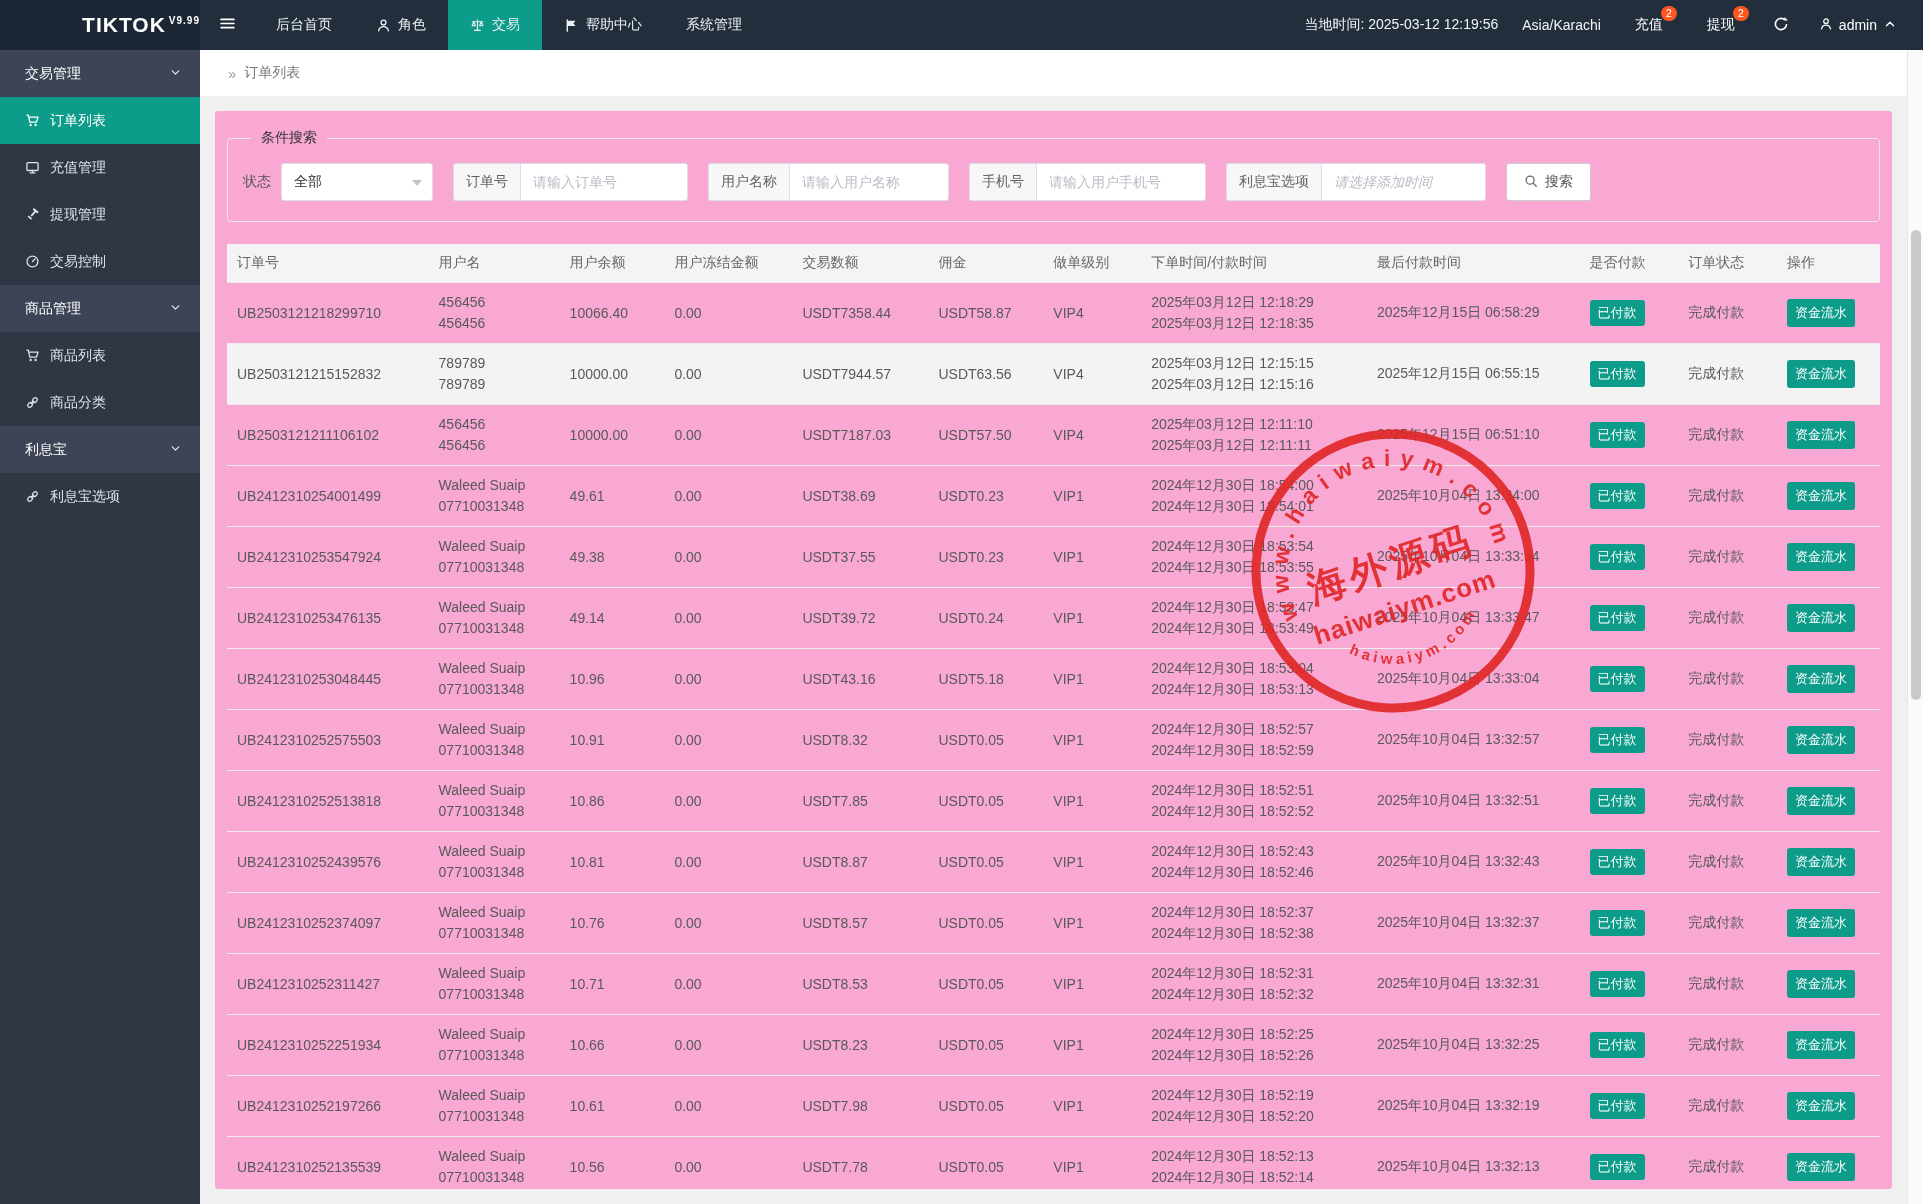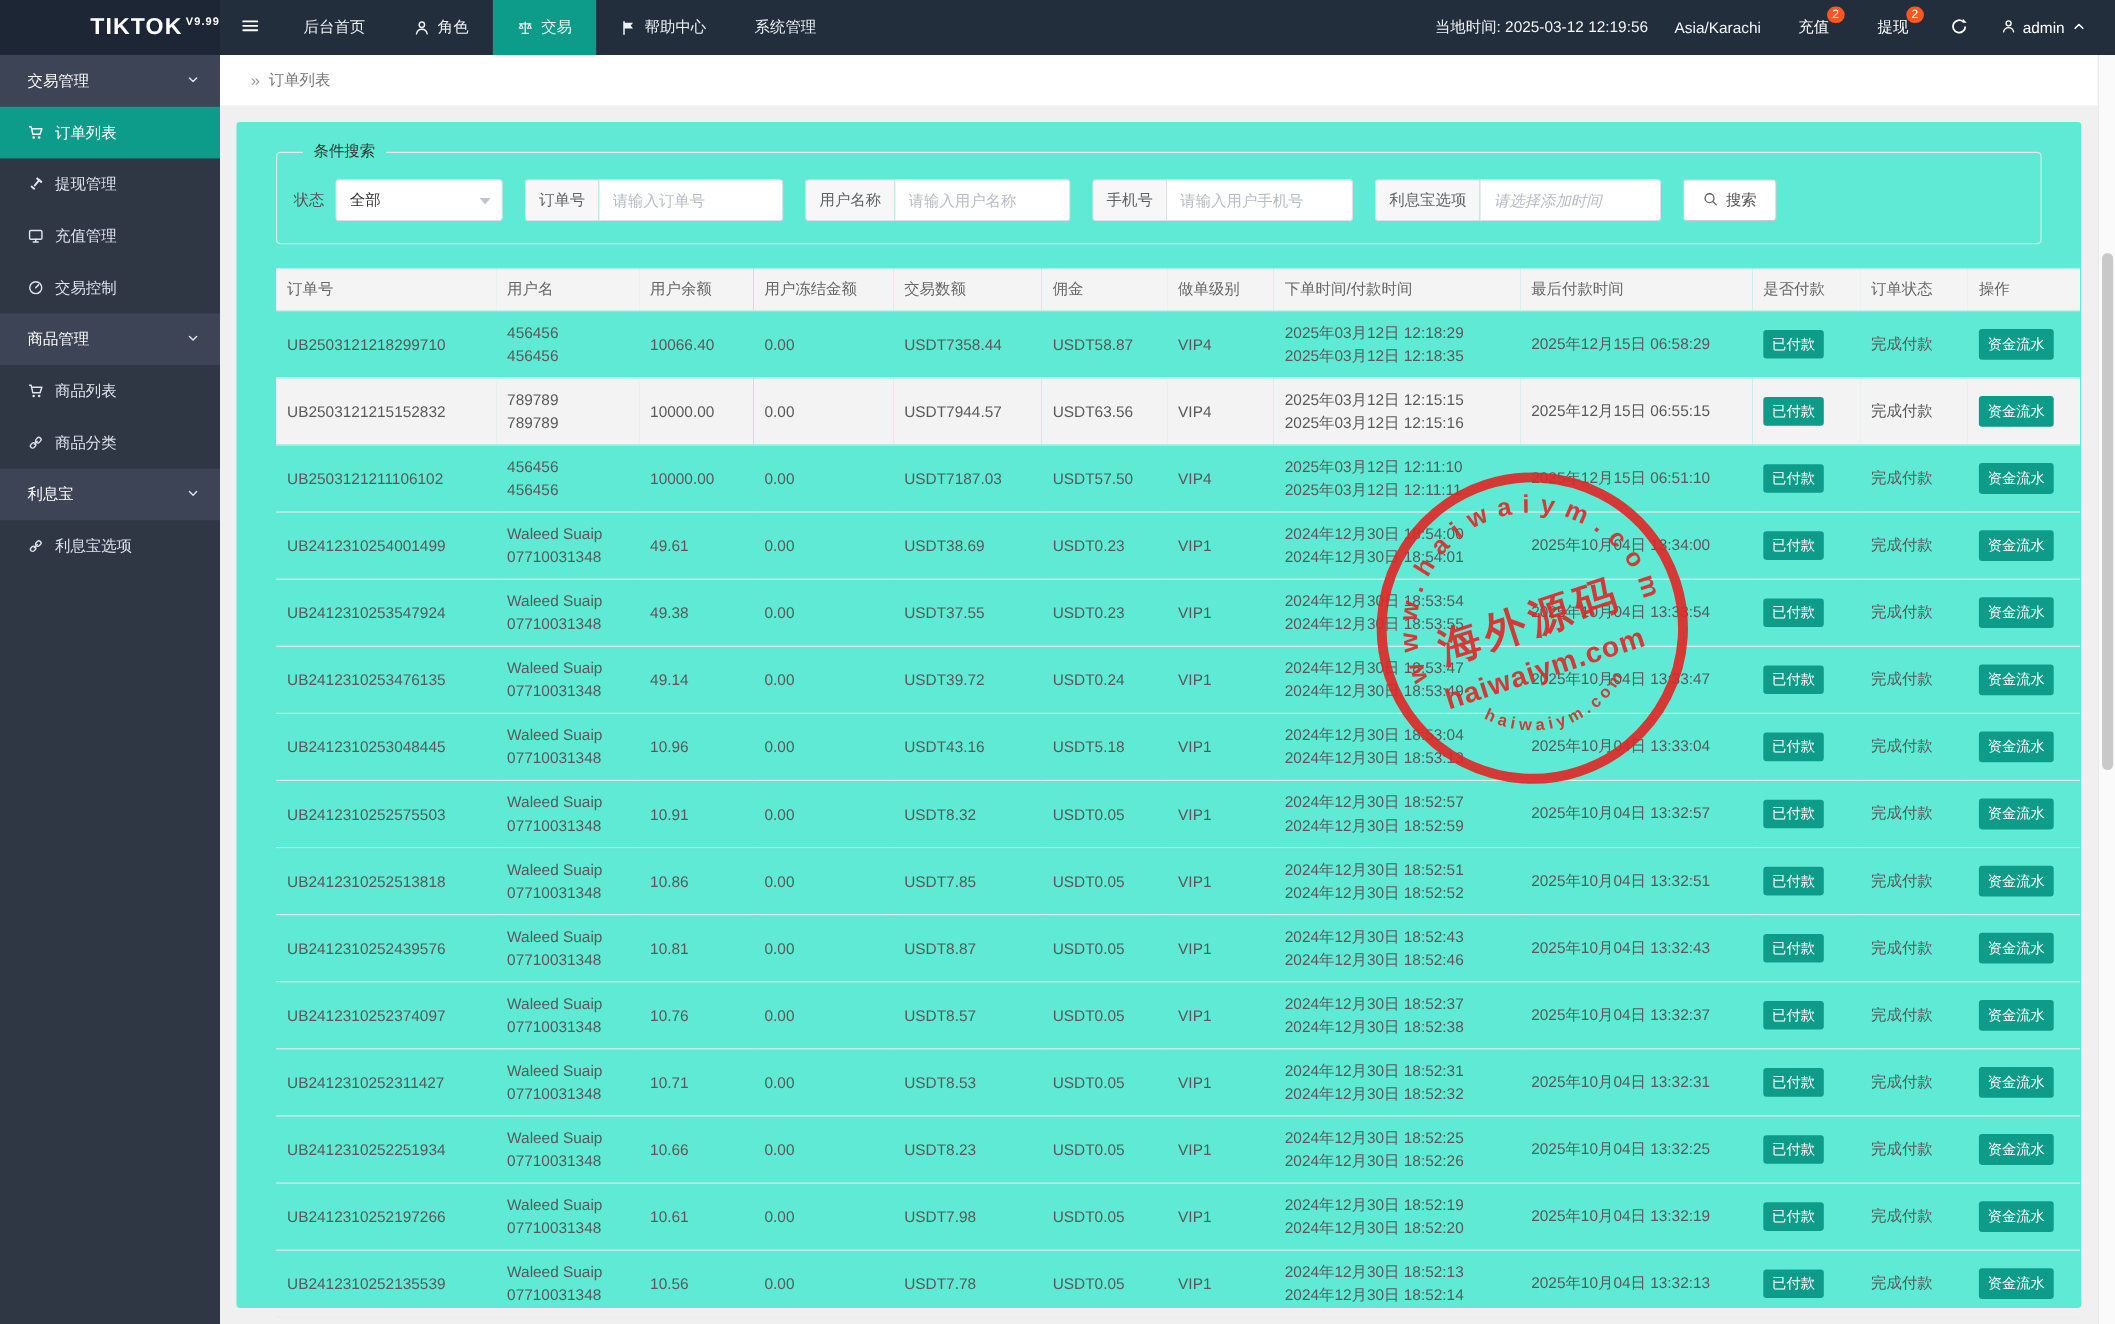--- a/index.html
+++ b/index.html
@@ -40,21 +40,21 @@
   .side-group-header svg{width:13px;height:13px;opacity:.85;}
   .side-item{height:47px;display:flex;align-items:center;gap:10px;padding-left:25px;color:#dfe3ea;font-size:14px;cursor:pointer;}
   .side-item .ico{display:flex;}
   .side-item svg{width:15px;height:15px;}
   .side-item.active{background:var(--accent);color:#fff;}
   
   .main{position:absolute;left:200px;top:50px;right:16px;bottom:0;display:flex;flex-direction:column;}
   .breadcrumb{height:46px;background:#fff;display:flex;align-items:center;gap:8px;padding-left:28px;font-size:14px;color:#777;flex:none;}
   .breadcrumb .arrows{color:#9a9a9a;font-size:15px;}
   .content{flex:1;background:#f0f0f0;padding:15px;overflow:hidden;}
-  .card{background:#5eead4;border-radius:3px;padding:18px 36px;height:100%;}
+  .card{background:#f9a8d4;border-radius:3px;padding:18px 12px;height:100%;}
   
   fieldset.search-box{border:1px solid #e8e8e8;border-radius:4px;margin:0;padding:16px 15px 20px;}
   fieldset.search-box legend{font-size:14px;color:#333;padding:0 10px;margin-left:8px;}
   .filters{display:flex;align-items:center;gap:20px;}
   .status-group{display:flex;align-items:center;gap:10px;}
   .status-label{font-size:14px;color:#555;}
   .fselect{position:relative;width:152px;height:38px;border:1px solid #dcdfe6;border-radius:3px;background:#fff;display:flex;align-items:center;padding:0 12px;font-size:14px;color:#333;cursor:pointer;}
   .caret{position:absolute;right:10px;top:16px;width:0;height:0;border-left:5px solid transparent;border-right:5px solid transparent;border-top:6px solid #c0c4cc;}
   .fgroup{display:flex;align-items:stretch;height:38px;}
   .flabel{display:flex;align-items:center;padding:0 12px;background:#f7f7f7;border:1px solid #dcdfe6;border-right:none;border-radius:3px 0 0 3px;font-size:14px;color:#606266;white-space:nowrap;}
@@ -169,37 +169,37 @@
           <path d="M1.5 2.3h2l1.7 7.4h7l1.7-5.4H4.3" fill="none" stroke="currentColor" stroke-width="1.4" stroke-linejoin="round"></path>
           <circle cx="6" cy="12.8" r="1.25" fill="currentColor"></circle>
           <circle cx="11.3" cy="12.8" r="1.25" fill="currentColor"></circle>
         </svg>
       </span>
       <span>订单列表</span>
     </div>
     <div class="side-item">
       <span class="ico">
         <svg viewBox="0 0 16 16">
+          <rect x="2" y="2.8" width="12" height="8.4" rx="1.2" fill="none" stroke="currentColor" stroke-width="1.4"></rect>
+          <path d="M8 11.2v2.4M5.6 13.8h4.8" stroke="currentColor" stroke-width="1.4" stroke-linecap="round" fill="none"></path>
+        </svg>
+      </span>
+      <span>充值管理</span>
+    </div>
+    <div class="side-item">
+      <span class="ico">
+        <svg viewBox="0 0 16 16">
           <g transform="rotate(40 8 8)" fill="currentColor">
             <rect x="7.1" y="1.8" width="1.9" height="8.4" rx=".4"></rect>
             <rect x="4.7" y="1.8" width="6.7" height="2.1" rx=".4"></rect>
             <rect x="5.6" y="11.4" width="4.8" height="1.9" rx=".4"></rect>
           </g>
         </svg>
       </span>
       <span>提现管理</span>
-    </div>
-    <div class="side-item">
-      <span class="ico">
-        <svg viewBox="0 0 16 16">
-          <rect x="2" y="2.8" width="12" height="8.4" rx="1.2" fill="none" stroke="currentColor" stroke-width="1.4"></rect>
-          <path d="M8 11.2v2.4M5.6 13.8h4.8" stroke="currentColor" stroke-width="1.4" stroke-linecap="round" fill="none"></path>
-        </svg>
-      </span>
-      <span>充值管理</span>
     </div>
     <div class="side-item">
       <span class="ico">
         <svg viewBox="0 0 16 16">
           <circle cx="8" cy="8" r="5.8" fill="none" stroke="currentColor" stroke-width="1.4"></circle>
           <path d="M8 8l2.7-2.7" stroke="currentColor" stroke-width="1.4" stroke-linecap="round" fill="none"></path>
         </svg>
       </span>
       <span>交易控制</span>
     </div>

